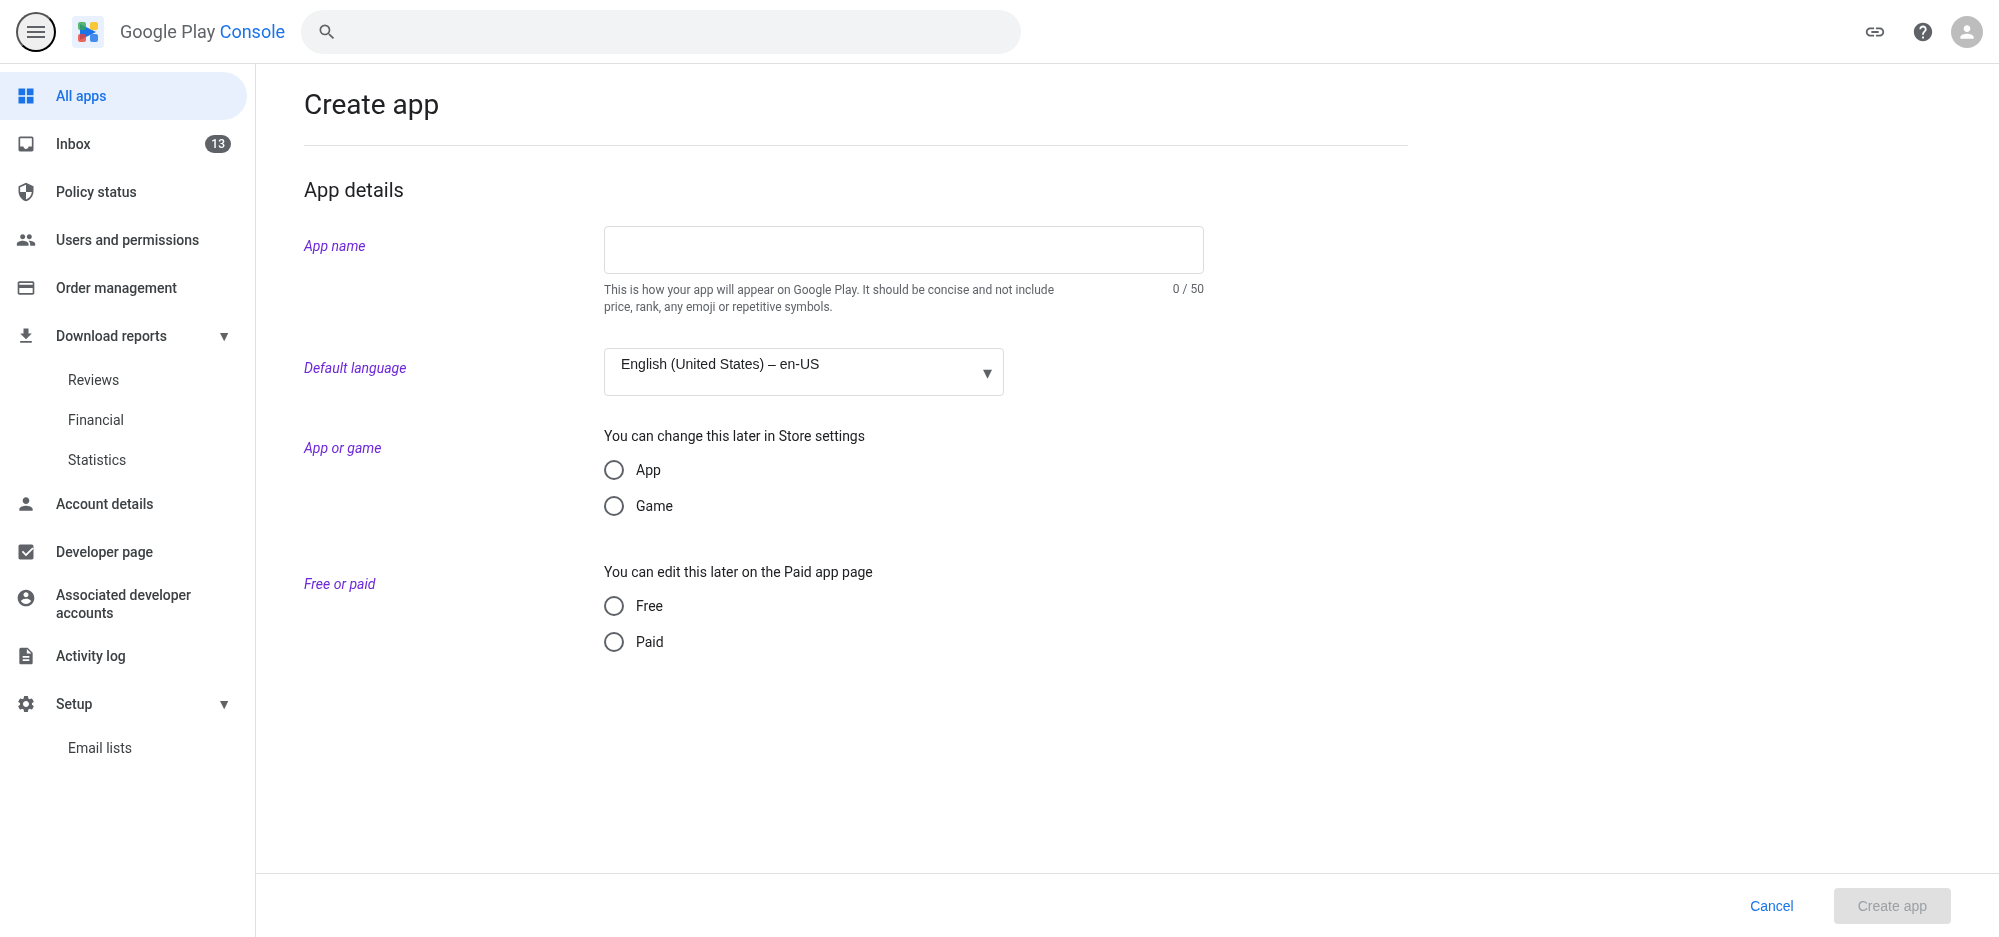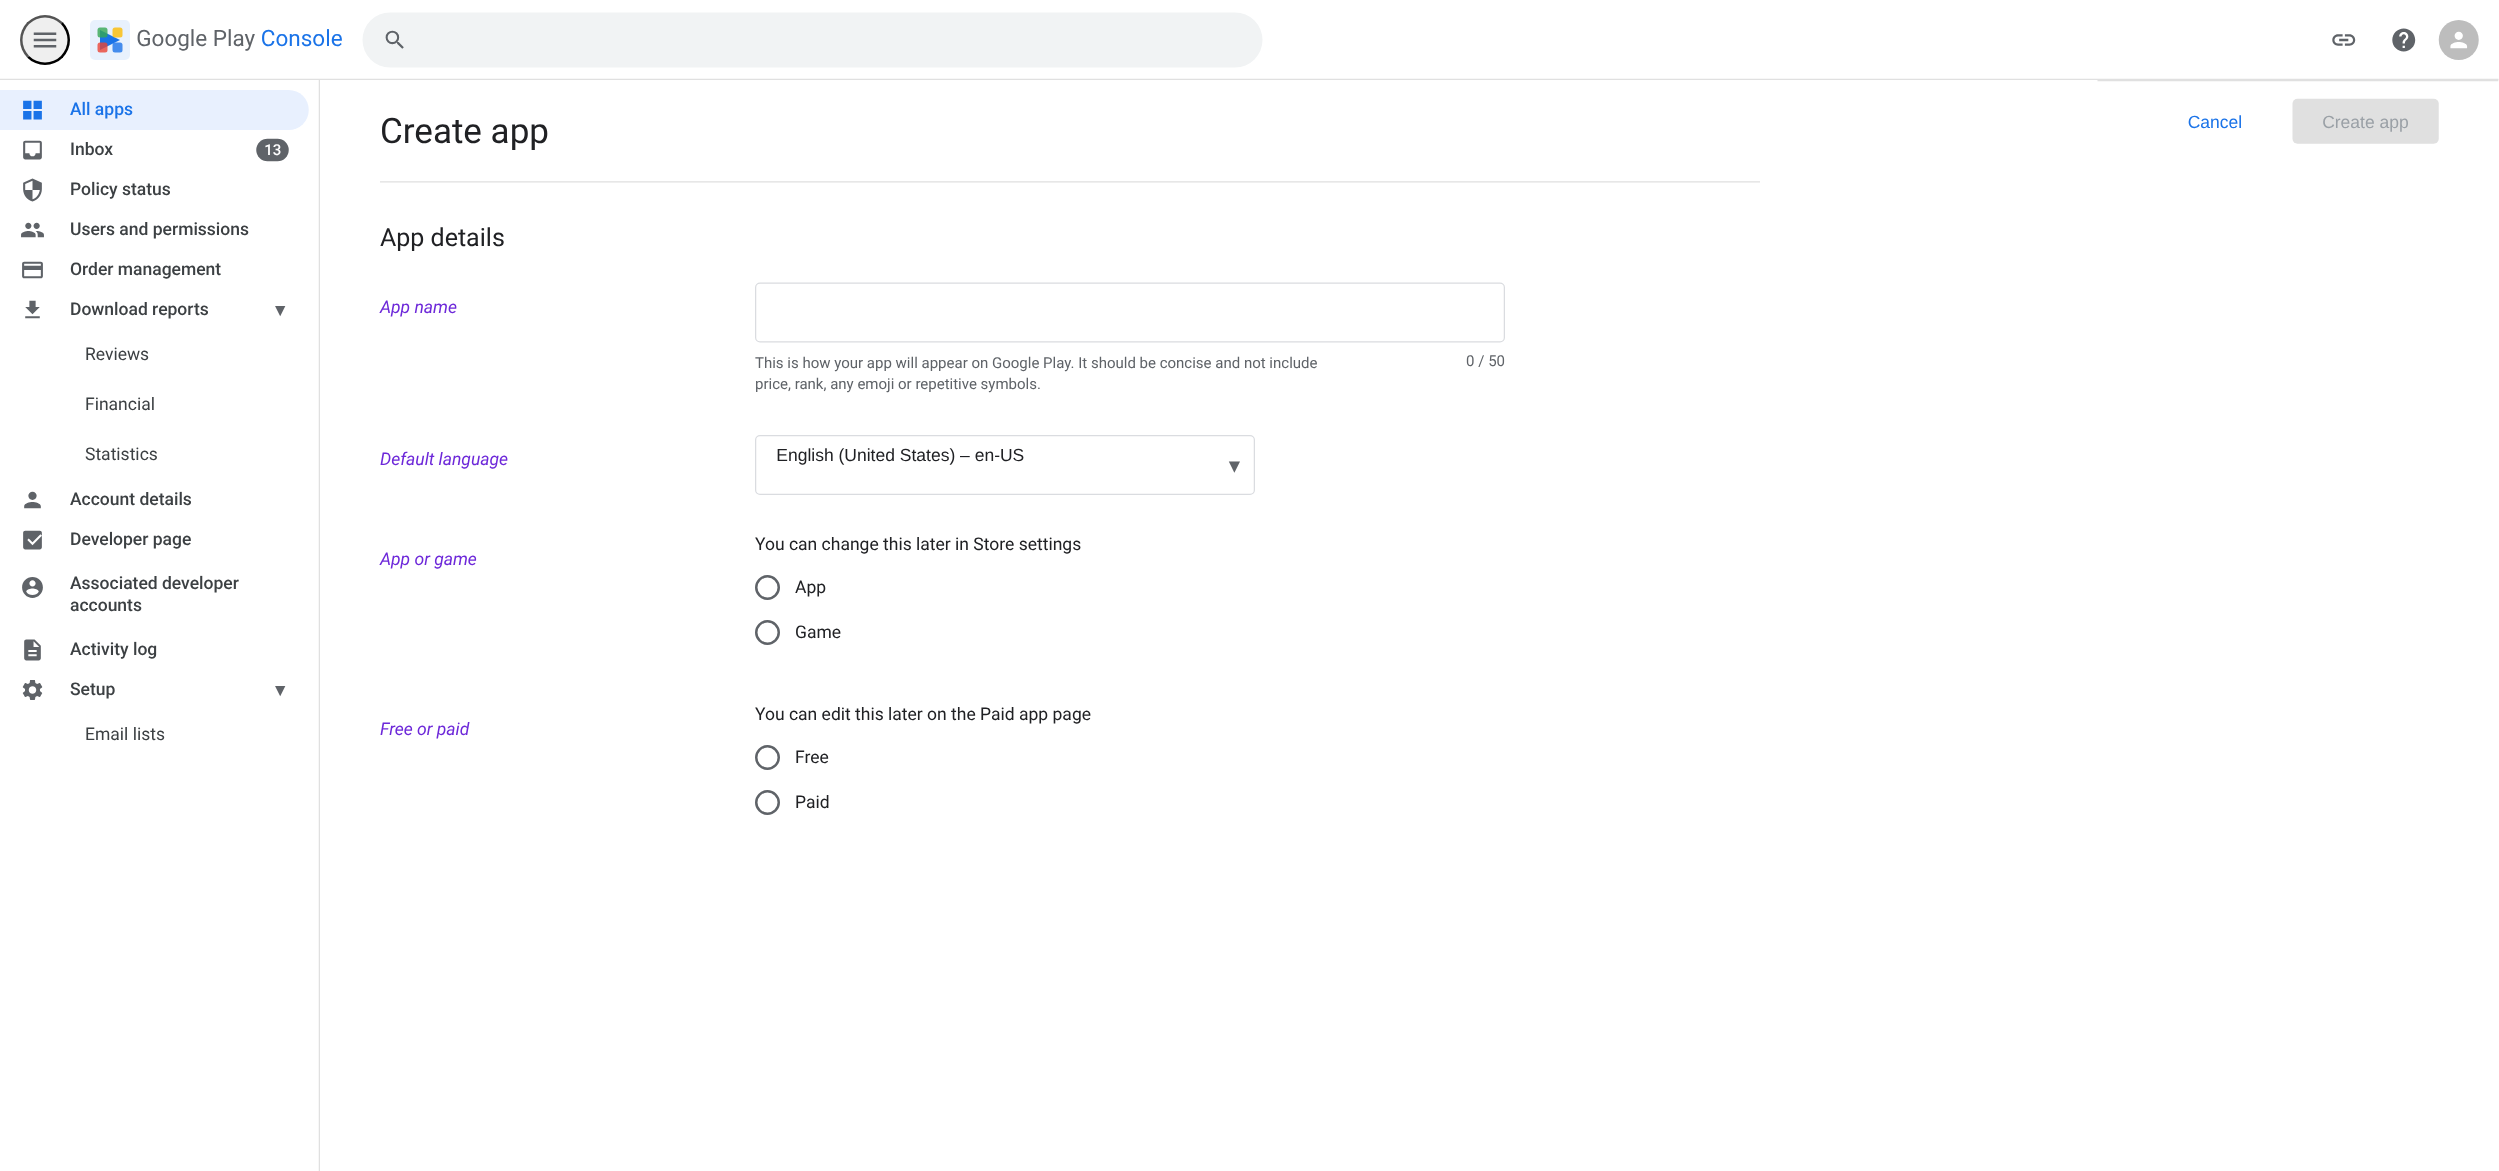--- a/index.html
+++ b/index.html
@@ -5,21 +5,21 @@
     * { box-sizing: border-box; margin: 0; padding: 0; }
     body { font-family: 'Roboto', Arial, sans-serif; font-size: 14px; color: #202124; background: #fff; display: flex; flex-direction: column; height: 100vh; overflow: hidden; }
 
     
     .topbar {
       display: flex; align-items: center; height: 64px; padding: 0 16px;
       border-bottom: 1px solid #e0e0e0; background: #fff; flex-shrink: 0;
       gap: 16px;
     }
     .topbar-menu-icon { font-size: 20px; color: #5f6368; cursor: pointer; width: 40px; height: 40px; display: flex; align-items: center; justify-content: center; border-radius: 50%; }
-    .topbar-logo { display: flex; align-items: center; gap: 5px; text-decoration: none; }
+    .topbar-logo { display: flex; align-items: center; gap: 16px; text-decoration: none; }
     .topbar-logo-icon { width: 32px; height: 32px; }
     .topbar-search {
       flex: 1; max-width: 720px; height: 44px; border-radius: 24px;
       background: #f1f3f4; border: none; display: flex; align-items: center;
       padding: 0 16px; gap: 12px;
     }
     .topbar-search input {
       border: none; background: transparent; font-size: 16px; color: #202124;
       outline: none; width: 100%;
     }
@@ -38,21 +38,21 @@
     
     .layout { display: flex; flex: 1; overflow: hidden; }
 
     
     .sidebar {
       width: 256px; flex-shrink: 0; border-right: 1px solid #e0e0e0;
       overflow-y: auto; padding: 8px 0; background: #fff;
     }
     .sidebar-item {
       display: flex; align-items: center; gap: 16px; padding: 0 16px;
-      height: 32px; cursor: pointer; border-radius: 0 24px 24px 0;
+      height: 48px; cursor: pointer; border-radius: 0 24px 24px 0;
       margin-right: 8px; color: #3c4043; font-size: 14px; font-weight: 500;
       position: relative;
     }
     .sidebar-item.active { background: #e8f0fe; color: #1a73e8; }
     .sidebar-item.active .sidebar-icon { color: #1a73e8; }
     .sidebar-icon { color: #5f6368; font-size: 20px; width: 24px; text-align: center; flex-shrink: 0; }
     .sidebar-badge {
       margin-left: auto; background: #5f6368; color: #fff; border-radius: 10px;
       padding: 2px 6px; font-size: 12px; font-weight: 500;
     }
@@ -300,21 +300,21 @@
       <span>Setup</span>
       <span class="expand-icon">▼</span>
     </div>
 
     <div class="sidebar-sub-item">
       <span>Email lists</span>
     </div>
 
   </nav>
 
-  <div style="display:flex;flex-direction:row;flex:1;overflow:hidden;">
+  <div style="display:flex;flex-direction:column;flex:1;overflow:hidden;">
     <div class="main">
       <div class="main-inner">
         <h1 class="page-title">Create app</h1>
         <hr class="divider">
         <h2 class="section-title">App details</h2>
 
         <div class="form-row">
           <div class="form-label">App name</div>
           <div class="form-field">
             <input type="text" class="text-input" value="" placeholder="" style="">

